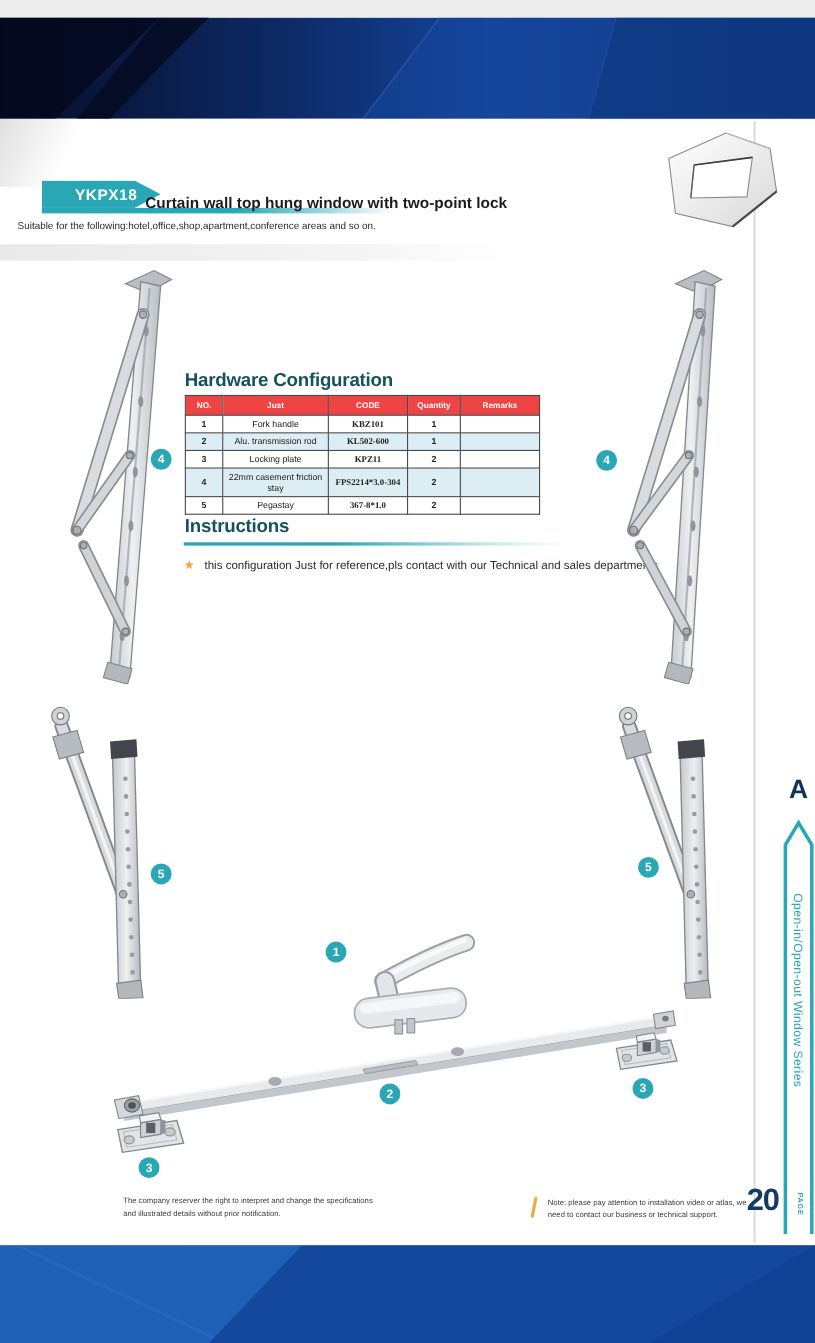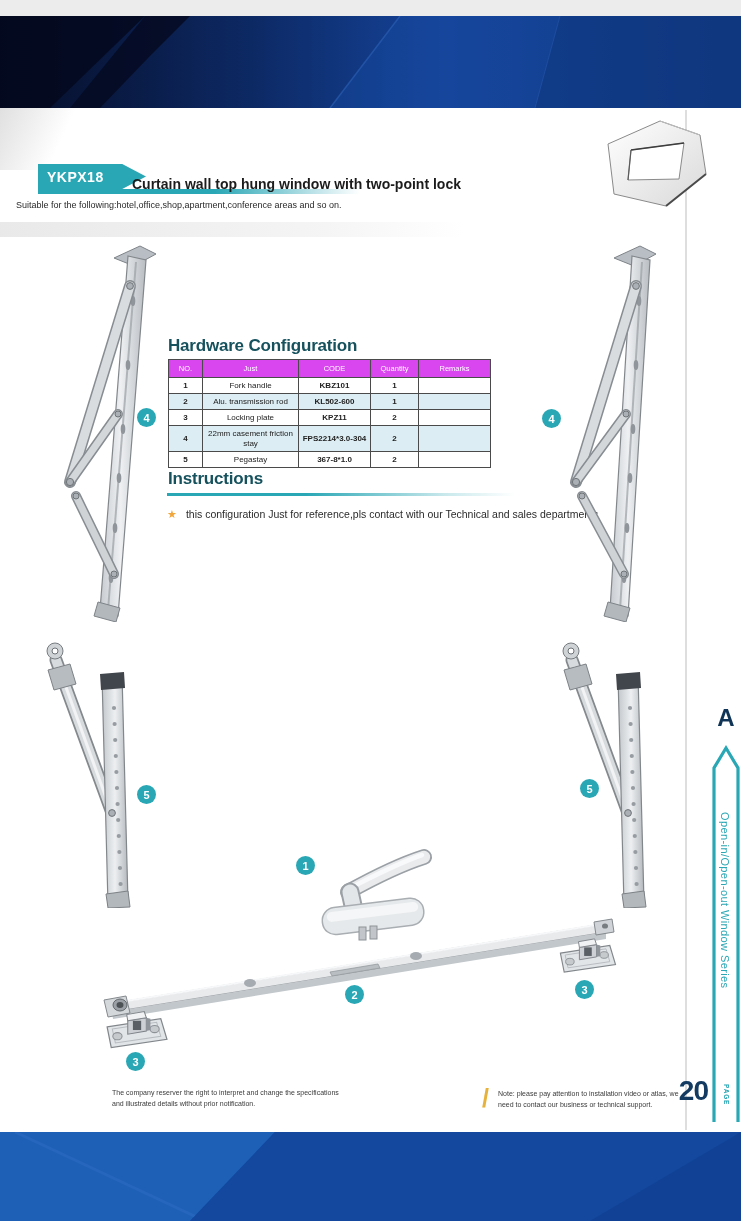--- a/index.html
+++ b/index.html
@@ -15,44 +15,44 @@
   .corner-shade{left:0;top:108px;width:110px;height:62px;
     background:linear-gradient(115deg,#cfcfcf 0%,rgba(255,255,255,0) 55%);opacity:.65;}
   .header-shadow{left:0;top:222px;width:463px;height:15px;
     background:linear-gradient(to right,#e5e5e5 0%,#f3f3f3 70%,#ffffff 100%);opacity:.85;}
   .page-edge-line{left:685px;top:110px;width:2px;height:1020px;background:#d8d8d8;opacity:.85;}
 
   
   .model-badge{left:38px;top:164px;width:108px;height:25px;background:#2aa7b5;
     clip-path:polygon(0 0,78% 0,100% 50%,78% 100%,0 100%);
     color:#fff;font-size:14px;font-weight:bold;letter-spacing:.5px;
-    display:flex;align-items:center;padding-left:9px;box-sizing:border-box;}
+    display:flex;align-items:center;padding-left:9px;box-sizing:border-box;justify-content:center;}
   .model-underline{left:38px;top:189px;width:322px;height:5px;
     background:linear-gradient(to right,#2aa7b5 0%,#2aa7b5 55%,#b9e1e7 85%,rgba(185,225,231,0) 100%);}
   .doc-title{left:132px;top:176px;font-size:14px;font-weight:bold;color:#1c1c1c;}
   .doc-subtitle{left:16px;top:200px;font-size:9px;color:#2a2a2a;}
 
   
   .sec-heading{font-size:17px;font-weight:bold;color:#15525e;letter-spacing:-.2px;}
   .hw-heading{left:168px;top:336px;}
   .ins-heading{left:168px;top:469px;}
   .ins-underline{left:167px;top:493px;width:348px;height:3.2px;
     background:linear-gradient(to right,#2aa7b5 0%,#2aa7b5 40%,rgba(42,167,181,.25) 80%,rgba(42,167,181,0) 100%);}
   .ins-note{left:167px;top:506px;width:436px;font-size:10.5px;color:#2b2b2b;line-height:1.55;}
   .ins-note .star{color:#f0a63b;font-size:11px;margin-right:9px;}
 
   
   .hw-table{left:168px;top:359px;border-collapse:collapse;table-layout:fixed;width:322px;
     font-size:8px;color:#222;}
   .hw-table th,.hw-table td{border:1px solid #4a4a4a;text-align:center;vertical-align:middle;
     padding:2.5px 2px;line-height:1.25;overflow:hidden;}
-  .hw-table th{background:#d946ef;color:#ffffff;font-size:7.5px;font-weight:normal;height:12px;}
+  .hw-table th{background:#ef4444;color:#ffffff;font-size:7.5px;font-weight:bold;height:12px;}
   .hw-table tr.stripe td{background:#dcedf3;}
   .hw-table td.c-no,.hw-table td.c-qty{font-weight:bold;}
-  .hw-table td.c-code{font-weight:600;}
+  .hw-table td.c-code{font-weight:600;font-family:Liberation Serif, serif;}
 
   
   .num-badge{width:19px;height:19px;border-radius:50%;background:#2aa7b5;color:#fff;
     font-size:11px;font-weight:bold;display:flex;align-items:center;justify-content:center;}
 
   
   .ribbon-letter{left:711px;top:704px;width:30px;text-align:center;
     font-size:24px;font-weight:bold;color:#0f3456;}
   .series-text{left:719px;top:812px;writing-mode:vertical-rl;font-size:11px;color:#2aa7b5;
     letter-spacing:.4px;white-space:nowrap;}

